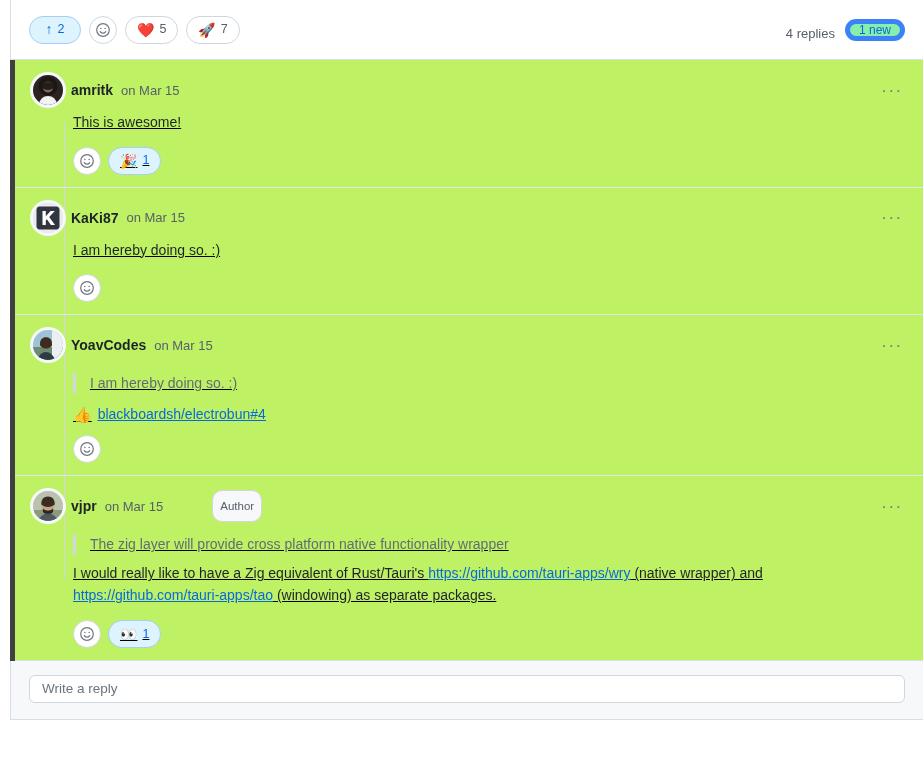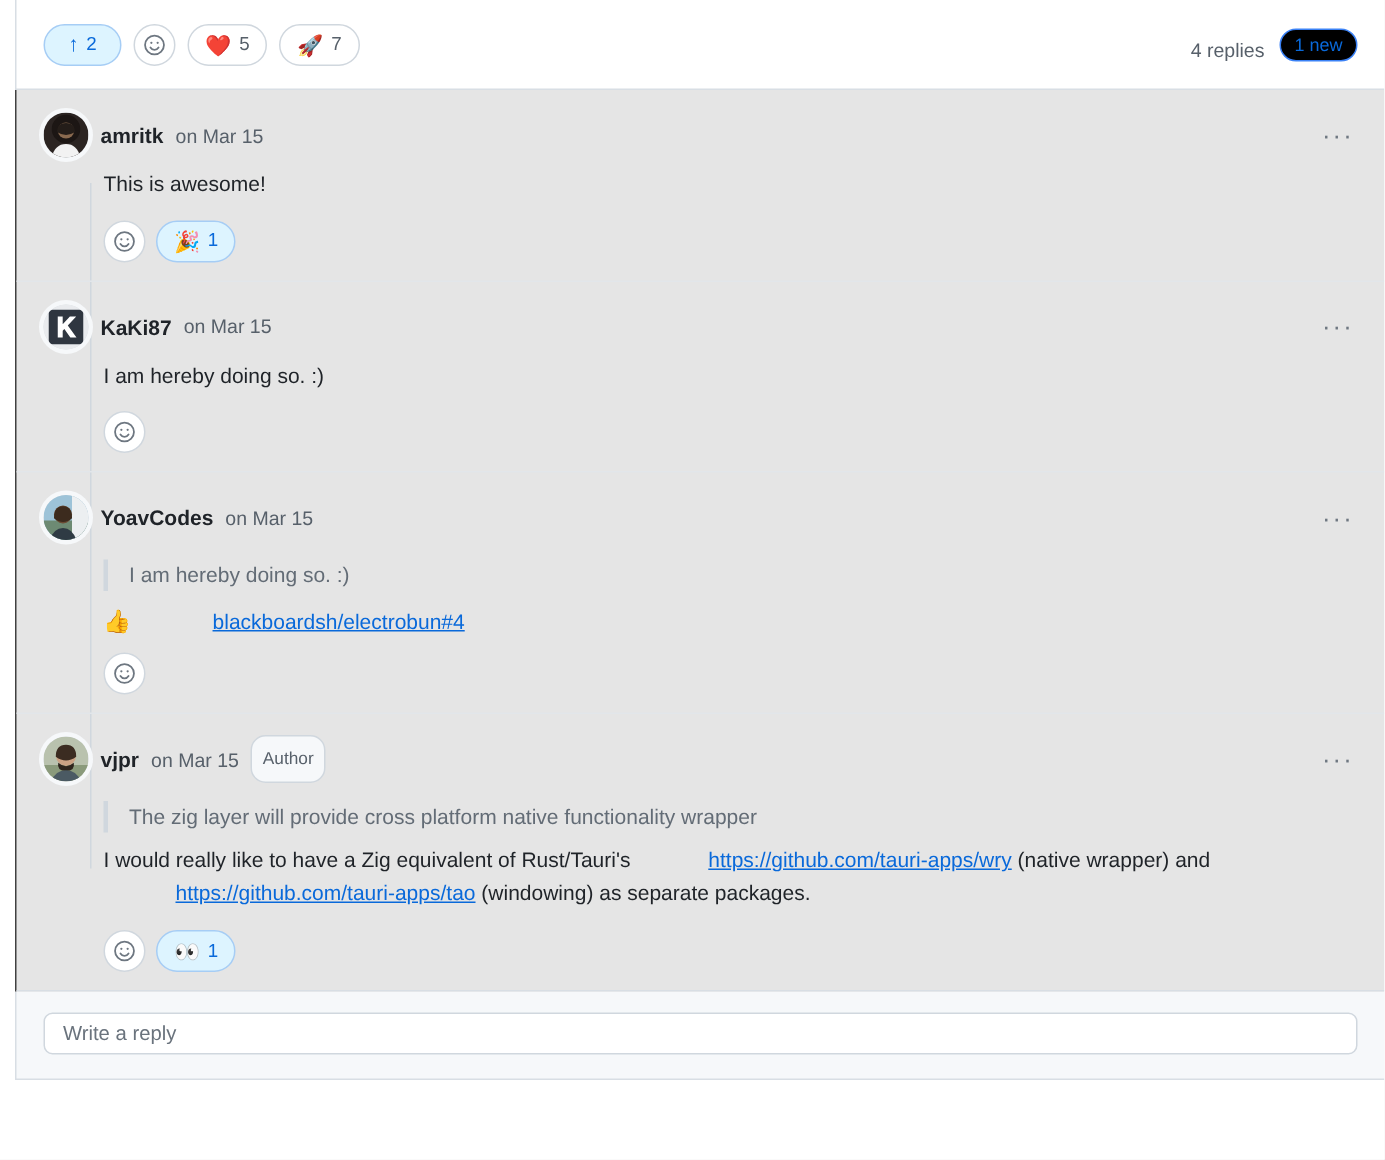--- a/index.html
+++ b/index.html
@@ -79,31 +79,31 @@
   .bar-right {
     margin-left: auto;
     display: flex;
     align-items: flex-end;
     gap: 10px;
   }
   .replies-count { font-size: 13px; color: #57606a; }
   .new-badge {
     display: inline-flex; align-items: center; justify-content: center;
     height: 22px; padding: 0 9px;
-    border: 1px solid #3b82f6; border-radius: 11px;
-    font-size: 12px; color: #0969da; background: #000000;
+    border: 5px solid #3b82f6; border-radius: 11px;
+    font-size: 12px; color: #0969da; background: #86efac;
     cursor: pointer;
   }
 
   
   .thread {
     position: relative;
     margin-left: 10px;
-    border-left: 1px solid #404040;
-    background: #e5e5e5;
+    border-left: 5px solid #404040;
+    background: #bef264;
     padding-bottom: 0;
   }
 
   .comment {
     position: relative;
     padding: 14px 18px 12px 18px;
     border-bottom: 1px solid #e2e6ea;
   }
   .comment:last-of-type { border-bottom: 1px solid #d8dee4; }
 
@@ -141,37 +141,38 @@
 
   .uname {
     font-size: 14px; font-weight: bold; color: #1f2328;
     cursor: pointer;
   }
   .cdate { font-size: 13px; color: #57606a; }
   .author-badge {
     display: inline-flex; align-items: center; justify-content: center;
     height: 32px; padding: 0 7px;
     border: 1px solid #d0d7de; border-radius: 10px;
-    font-size: 11.5px; color: #57606a; background: #f6f8fa;
+    font-size: 11.5px; color: #57606a; background: #f6f8fa; margin-left: 41px;
   }
 
   .kebab {
     margin-left: auto;
     width: 26px; height: 26px;
     display: inline-flex; align-items: center; justify-content: center;
     color: #6e7781;
     font-size: 17px; letter-spacing: 1.5px;
     line-height: 1;
     cursor: pointer;
     border-radius: 5px;
   }
 
   .c-body {
     margin-left: 40px;
     padding-top: 2px;
+    text-decoration: underline;
   }
 
   .p {
     font-size: 14px;
     color: #1f2328;
     line-height: 1.55;
     margin: 8px 0 0 0;
   }
   .p:first-child { margin-top: 4px; }
 
@@ -181,21 +182,20 @@
     border-left: 3px solid #d0d7de;
     color: #636c76;
     font-size: 14px;
     line-height: 1.5;
   }
 
   a.link {
     color: #0969da;
     text-decoration: underline;
     cursor: pointer;
-    margin-left: 48px;
   }
 
   .link-line { margin-top: 12px; font-size: 14px; display: flex; align-items: center; gap: 6px; }
   .link-line .thumb { font-size: 15px; line-height: 1; }
 
   .c-reactions {
     display: flex; align-items: center; gap: 7px;
     margin-top: 13px;
   }
 

